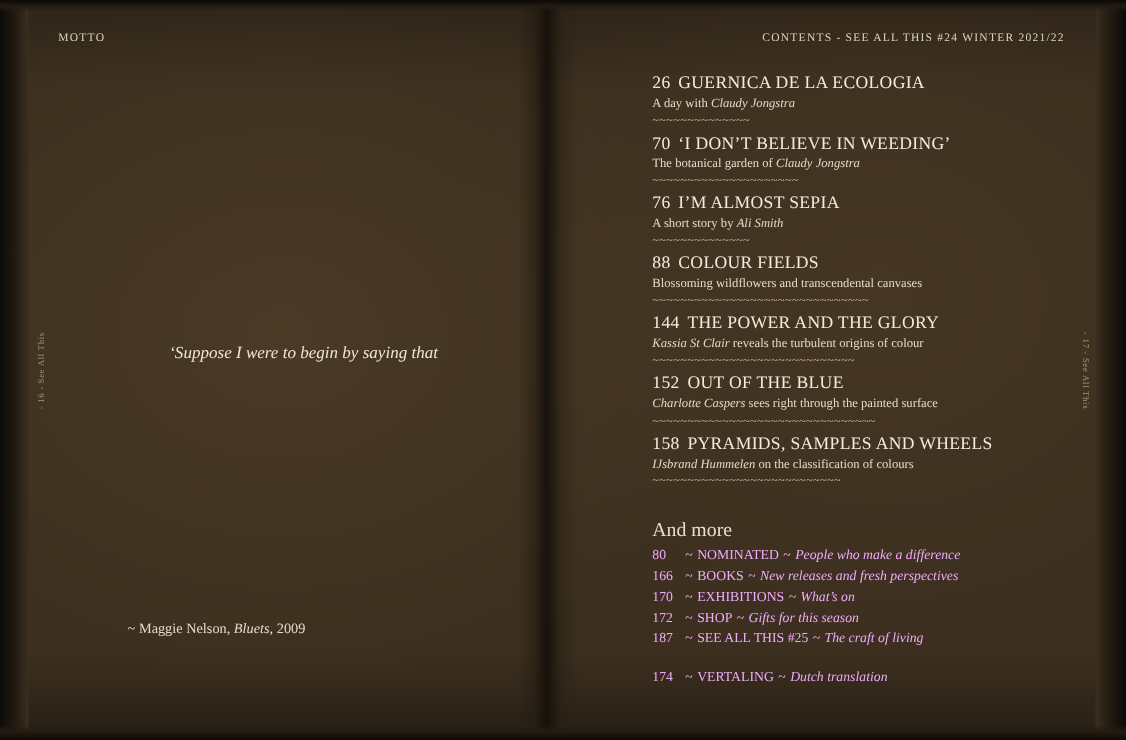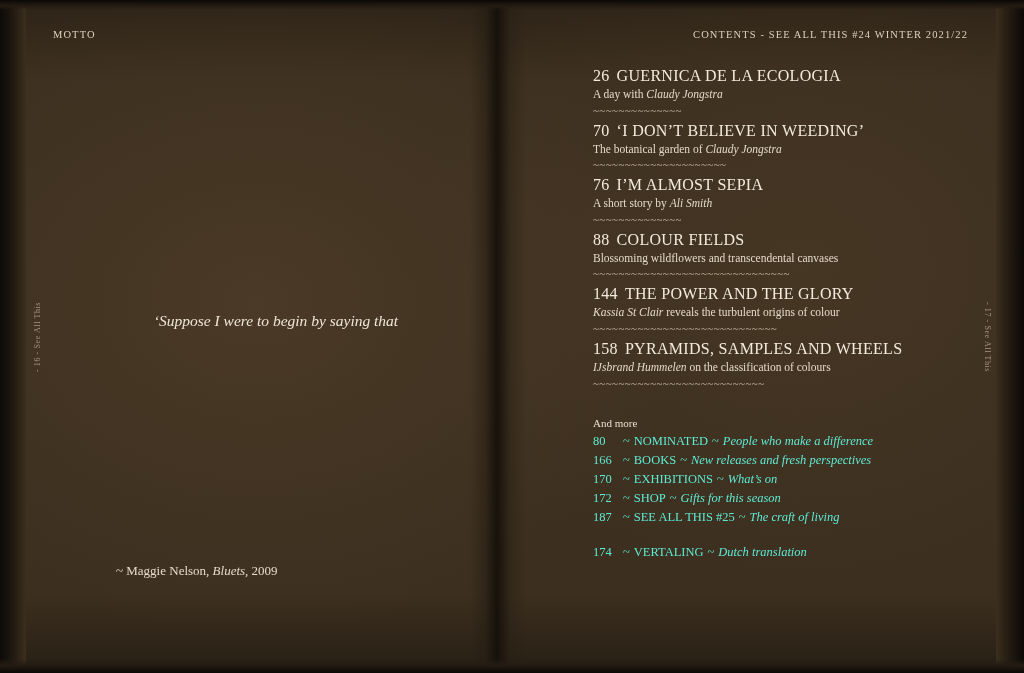--- a/index.html
+++ b/index.html
@@ -160,27 +160,27 @@
     letter-spacing: 0.4px;
     line-height: 1.1;
     margin-top: 1px;
     margin-bottom: 5px;
     white-space: nowrap;
     overflow: hidden;
   }
 
   .andmore-head {
     margin-top: 28px;
-    font-size: 11px;
+    font-size: 18px;
     color: #e9dfcd;
   }
   .more-list { margin-top: 3px; }
   .more-row {
     font-size: 12.5px;
-    color: #5eead4;
+    color: #f0abfc;
     line-height: 1.52;
     white-space: nowrap;
   }
   .more-row .mpg { display: inline-block; min-width: 26px; }
   .more-row .msep { margin: 0 4px; }
   .more-row em { font-style: italic; }
   .more-gap { height: 16px; }
 </style>
 </head>
 <body>
@@ -239,20 +239,27 @@
       </div>
 
       <div class="entry">
         <div class="entry-title">
           <span class="pg">144</span><span>THE POWER AND THE GLORY</span>
         </div>
         <div class="entry-sub"><span></span><em>Kassia St Clair</em><span> reveals the turbulent origins of colour</span></div>
         <div class="squiggle">~~~~~~~~~~~~~~~~~~~~~~~~~~~~~</div>
       </div>
 
+      <div class="entry">
+        <div class="entry-title">
+          <span class="pg">152</span><span>OUT OF THE BLUE</span>
+        </div>
+        <div class="entry-sub"><span></span><em>Charlotte Caspers</em><span> sees right through the painted surface</span></div>
+        <div class="squiggle">~~~~~~~~~~~~~~~~~~~~~~~~~~~~~~~~</div>
+      </div>
 
       <div class="entry">
         <div class="entry-title">
           <span class="pg">158</span><span>PYRAMIDS, SAMPLES AND WHEELS</span>
         </div>
         <div class="entry-sub"><span></span><em>IJsbrand Hummelen</em><span> on the classification of colours</span></div>
         <div class="squiggle">~~~~~~~~~~~~~~~~~~~~~~~~~~~</div>
       </div>
 
       <div class="andmore-head">And more</div>

